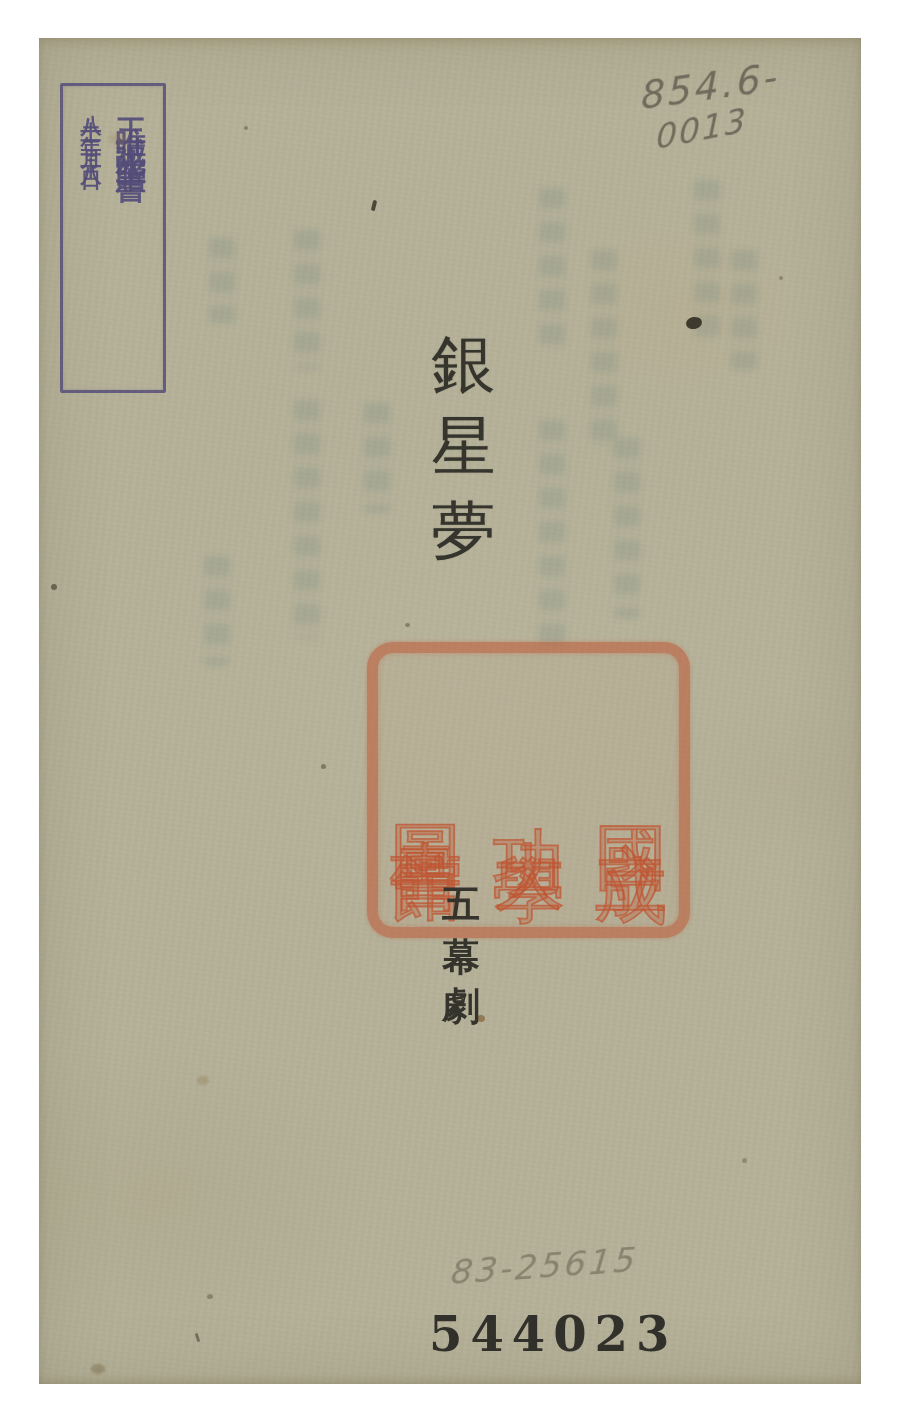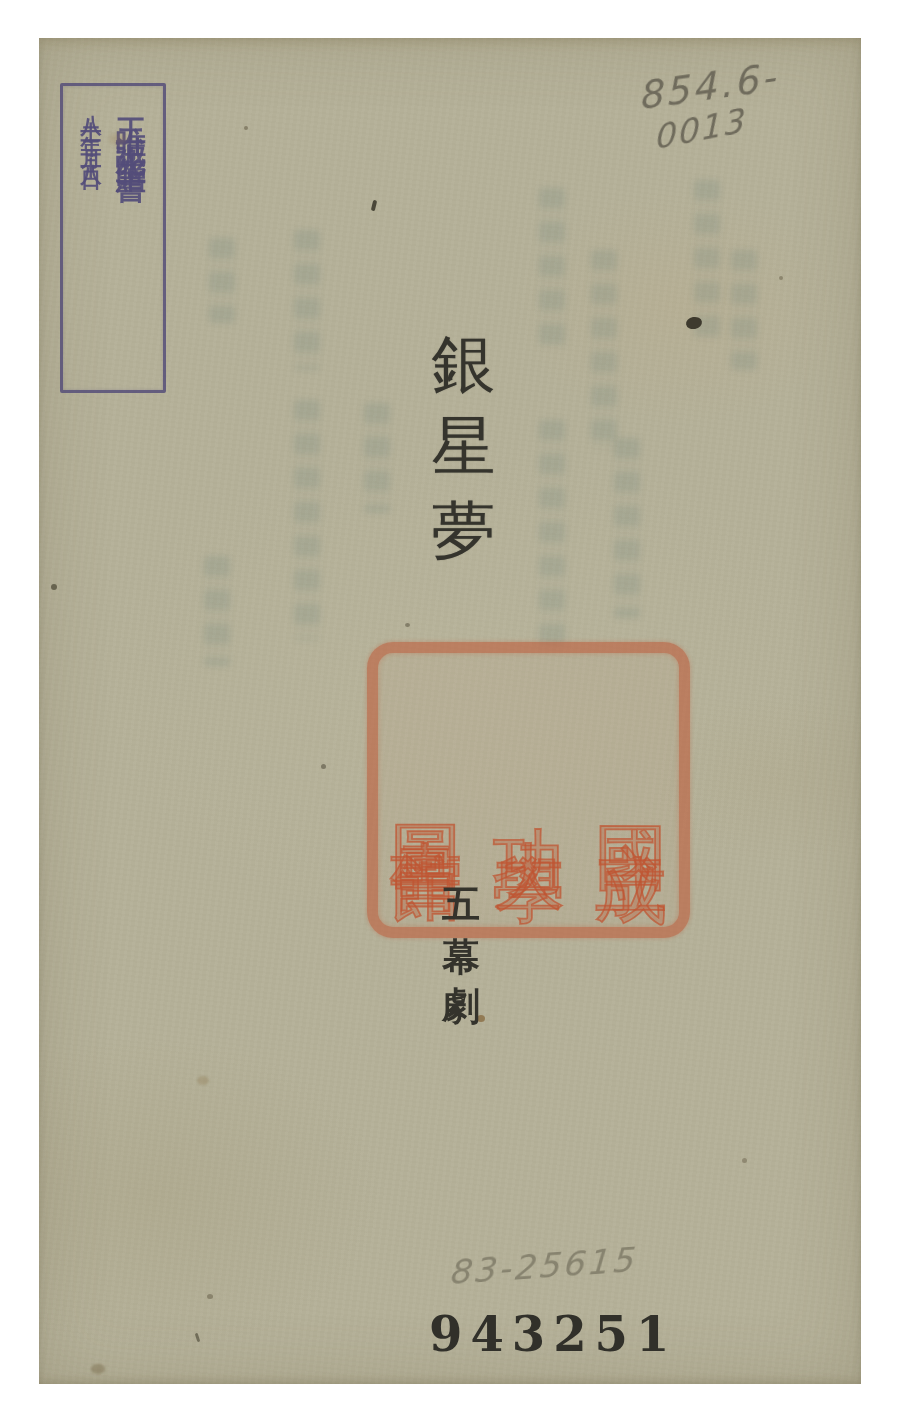--- a/index.html
+++ b/index.html
@@ -219,21 +219,21 @@
 
     <div class="library-seal">
       <div class="seal-col">國立成</div>
       <div class="seal-col">功大學</div>
       <div class="seal-col">圖書館</div>
     </div>
 
     <div class="book-subtitle">五幕劇</div>
 
     <div class="accession-handwritten">83-25615</div>
-    <div class="accession-stamped">943251</div>
+    <div class="accession-stamped">544023</div>
 
     <div class="ghost" style="left:500px; top:150px; height:160px;"></div>
     <div class="ghost" style="left:552px; top:212px; height:200px;"></div>
     <div class="ghost" style="left:655px; top:142px; height:160px;"></div>
     <div class="ghost" style="left:692px; top:212px; height:120px;"></div>
     <div class="ghost" style="left:500px; top:382px; height:230px;"></div>
     <div class="ghost" style="left:575px; top:400px; height:180px;"></div>
     <div class="ghost" style="left:255px; top:192px; height:140px;"></div>
     <div class="ghost" style="left:170px; top:200px; height:85px;"></div>
     <div class="ghost" style="left:255px; top:362px; height:240px;"></div>

